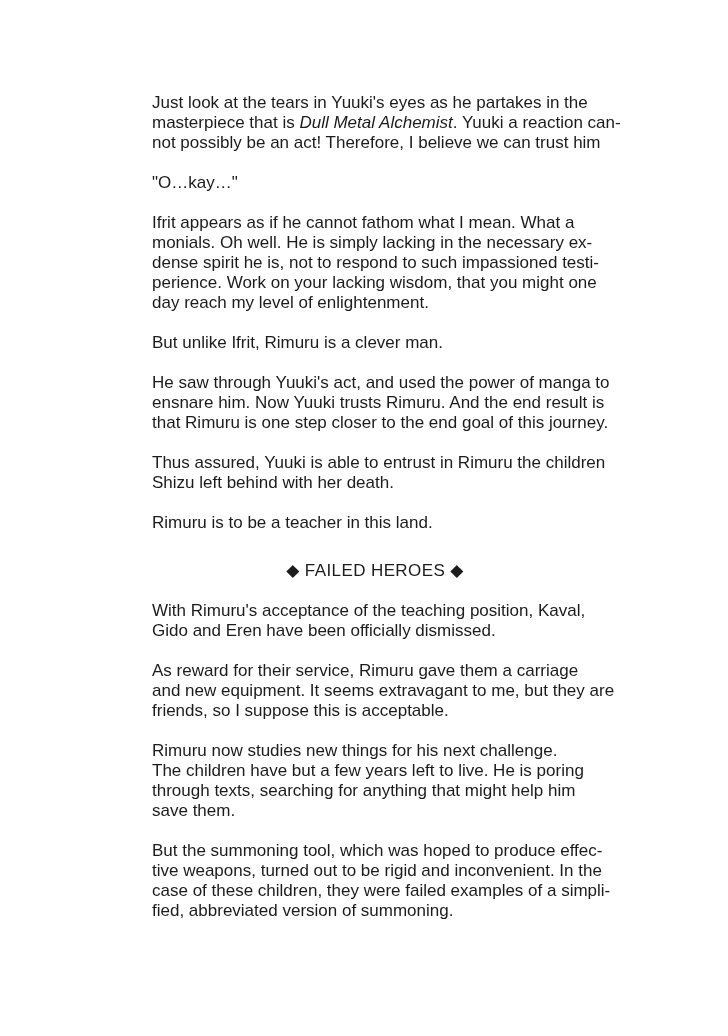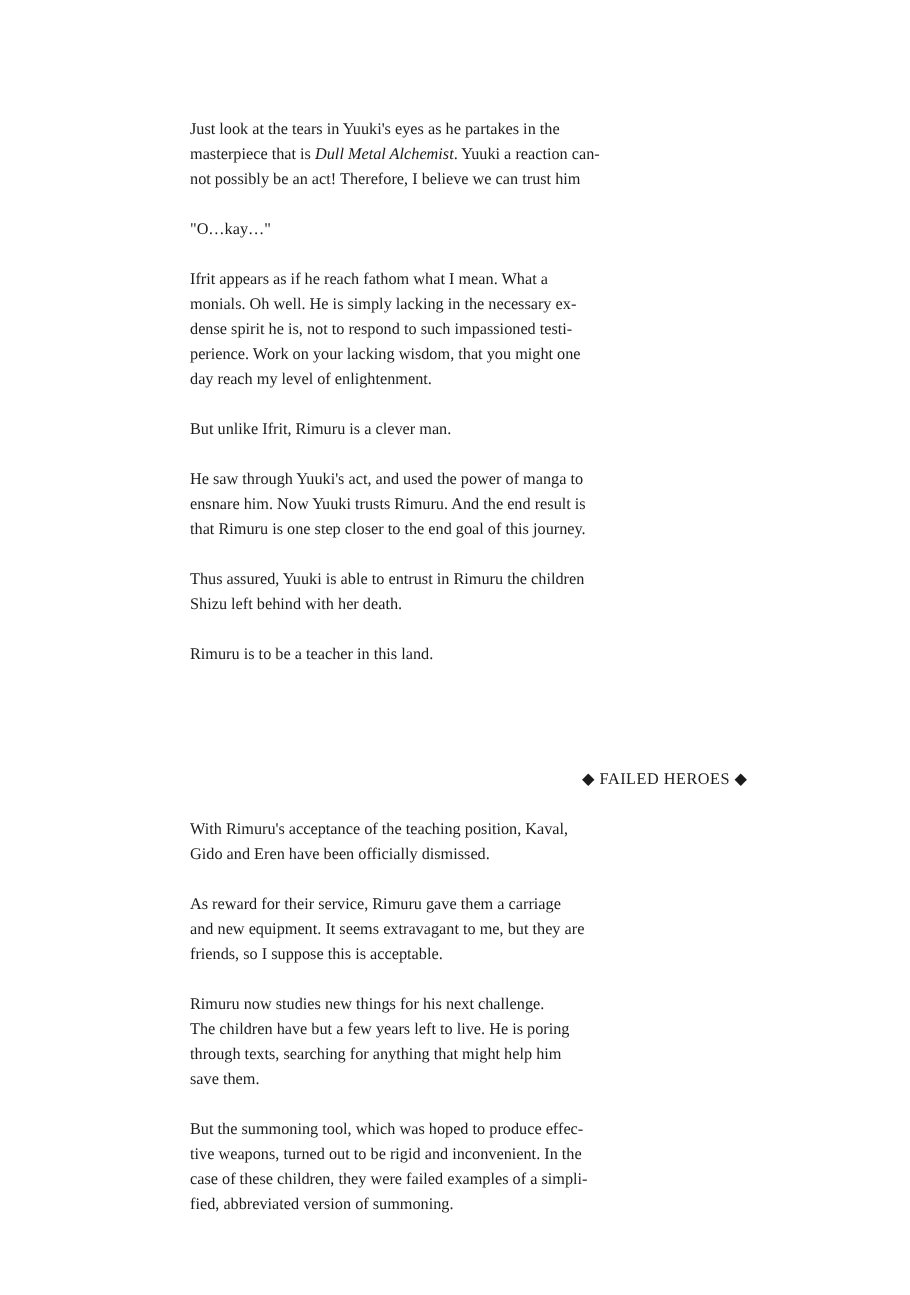--- a/index.html
+++ b/index.html
@@ -13,30 +13,30 @@
     height: 1036px;
     background: #ffffff;
     overflow: hidden;
   }
   .text-column {
     position: absolute;
     left: 152px;
     top: 93px;
     width: 446px;
     color: #1c1c1c;
-    font-family: Liberation Serif, serif;
-    font-size: 13px;
+    font-family: Liberation Sans, sans-serif;
+    font-size: 17px;
     line-height: 20px;
     text-rendering: optimizeLegibility;
   }
   .block { margin: 0; }
   .block + .block { margin-top: 20px; }
   .block.heading {
-    margin-top: 80px;
-    text-align: right;
+    margin-top: 28px;
+    text-align: center;
     letter-spacing: 0.4px;
   }
   .line {
     white-space: pre;
   }
   .line em {
     font-style: italic;
     text-align: right;
   }
 </style>
@@ -47,21 +47,21 @@
   <div class="text-column">
       <div class="block paragraph">
         <div class="line"><span>Just look at the tears in Yuuki's eyes as he partakes in the</span></div>
         <div class="line"><span>masterpiece that is </span><em>Dull Metal Alchemist</em><span>. Yuuki a reaction can-</span></div>
         <div class="line"><span>not possibly be an act! Therefore, I believe we can trust him</span></div>
       </div>
       <div class="block paragraph">
         <div class="line"><span>"O…kay…"</span></div>
       </div>
       <div class="block paragraph">
-        <div class="line"><span>Ifrit appears as if he reach fathom what I mean. What a</span></div>
+        <div class="line"><span>Ifrit appears as if he cannot fathom what I mean. What a</span></div>
         <div class="line"><span>monials. Oh well. He is simply lacking in the necessary ex-</span></div>
         <div class="line"><span>dense spirit he is, not to respond to such impassioned testi-</span></div>
         <div class="line"><span>perience. Work on your lacking wisdom, that you might one</span></div>
         <div class="line"><span>day reach my level of enlightenment.</span></div>
       </div>
       <div class="block paragraph">
         <div class="line"><span>But unlike Ifrit, Rimuru is a clever man.</span></div>
       </div>
       <div class="block paragraph">
         <div class="line"><span>He saw through Yuuki's act, and used the power of manga to</span></div>

